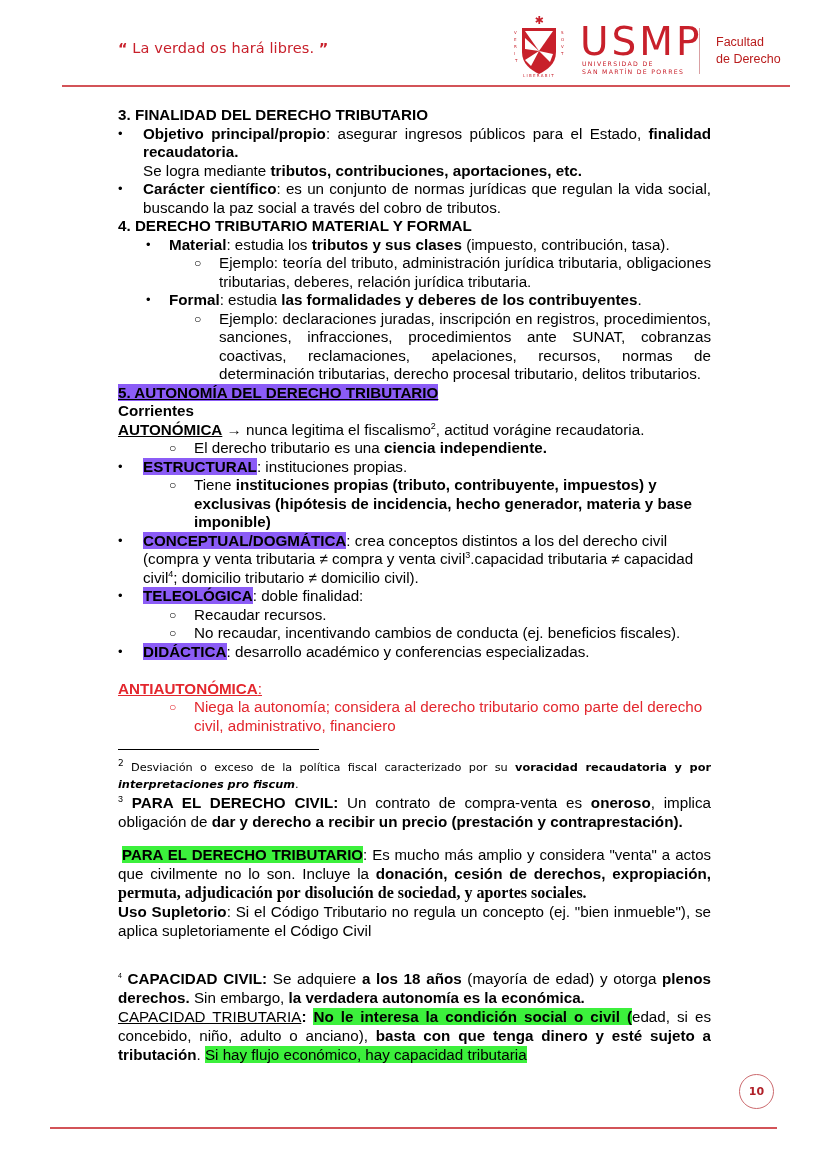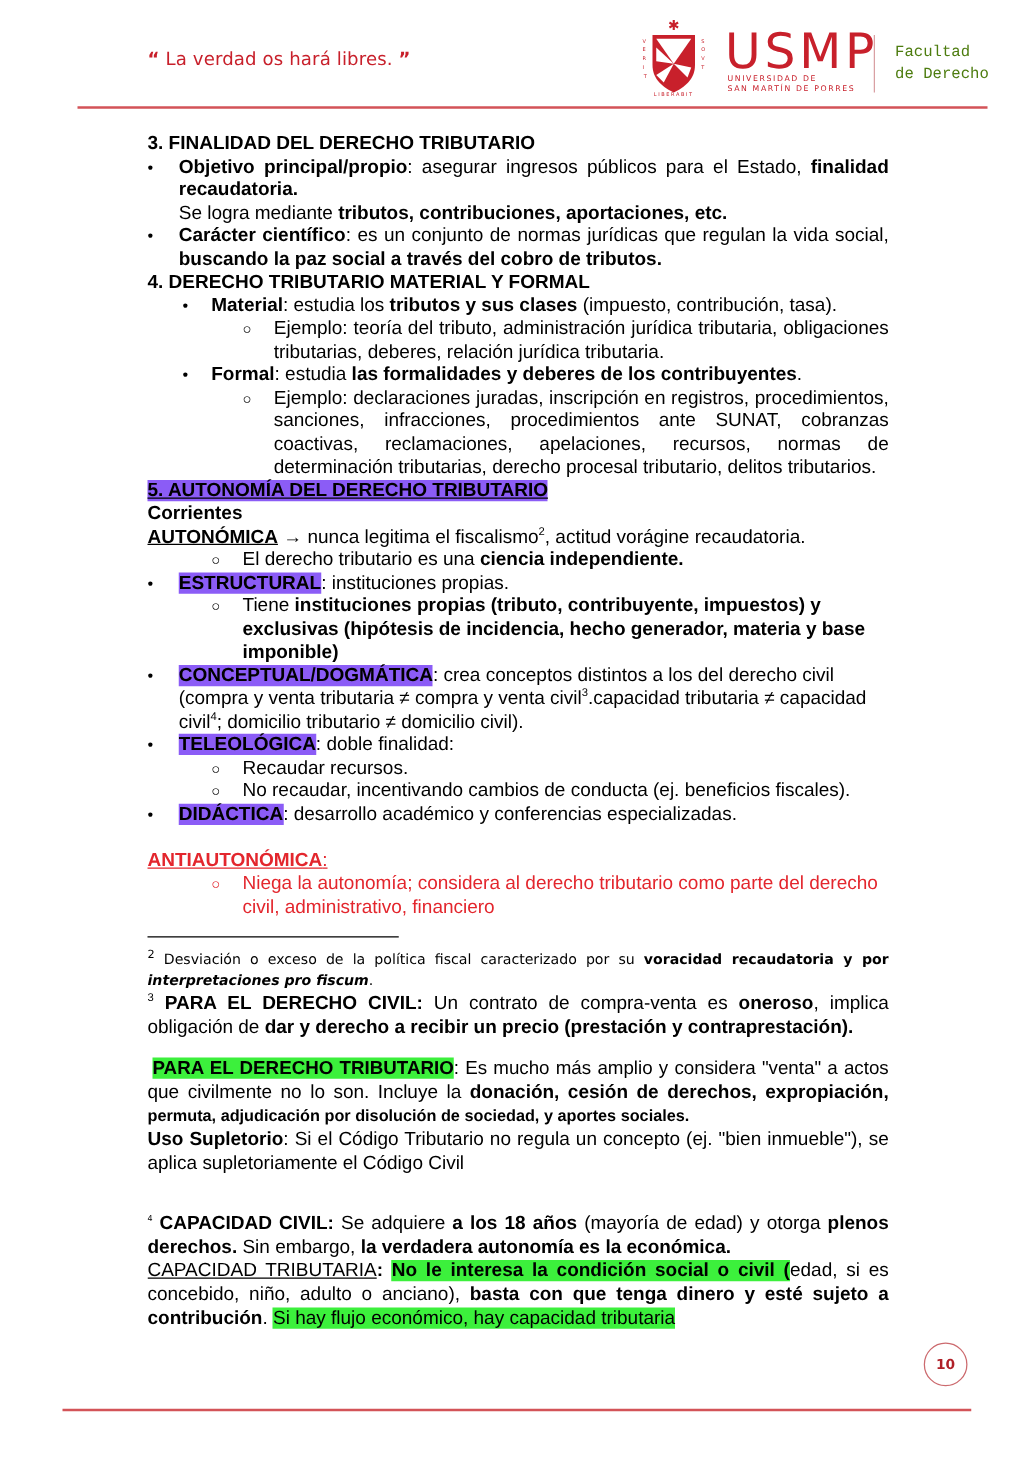--- a/index.html
+++ b/index.html
@@ -6,21 +6,21 @@
   body { width: 828px; height: 1171px; position: relative; overflow: hidden; font-family: "Liberation Sans", sans-serif; color: #000; }
   .abs { position: absolute; }
   .hdr-quote { left: 118px; top: 40px; font-family: "DejaVu Sans", sans-serif; font-size: 14.5px; color: #c8202b; letter-spacing: 0.1px; }
   .hdr-quote .q { font-weight: bold; }
   .hdr-line { left: 62px; top: 85px; width: 728px; height: 2px; background: #d35358; }
   .foot-line { left: 50px; top: 1127px; width: 727px; height: 2px; background: #d35358; }
   .logo-shield { left: 509px; top: 14px; width: 60px; height: 68px; }
   .logo-usmp { left: 580px; top: 22px; font-family: "DejaVu Sans", sans-serif; font-size: 39px; color: #c8202b; letter-spacing: 3px; line-height: 40px; font-weight: normal; }
   .logo-sub { left: 582px; top: 60px; font-family: "DejaVu Sans", sans-serif; font-size: 6.2px; color: #c8202b; letter-spacing: 1.3px; line-height: 8px; }
   .logo-div { left: 699px; top: 28px; width: 1px; height: 46px; background: #d9a0a3; }
-  .logo-fac { left: 716px; top: 34px; font-family: Liberation Mono, monospace; font-size: 12.5px; color: #4d7c0f; line-height: 17px; }
+  .logo-fac { left: 716px; top: 34px; font-family: Liberation Sans, sans-serif; font-size: 12.5px; color: #b91c1c; line-height: 17px; }
   .page-num { left: 739px; top: 1074px; width: 33px; height: 33px; border: 1px solid #cc6a6e; border-radius: 50%; display: flex; align-items: center; justify-content: center; font-family: "DejaVu Sans", sans-serif; font-size: 11px; font-weight: bold; color: #b02028; }
 
   .content { left: 118px; top: 106px; width: 593px; font-size: 15.2px; line-height: 18.5px; }
   .line { white-space: nowrap; height: 18.5px; position: relative; }
   .j { text-align: justify; text-align-last: justify; white-space: normal; }
   b { font-weight: bold; }
   .u { text-decoration: underline; }
   .hl-c { background: #8b5cf6; }
   .hl-g { background: #3cf03c; }
   .bul { position: absolute; font-size: 13px; }
@@ -75,21 +75,21 @@
   <div class="line" style="padding-left:25px;">
     <span class="bul" style="left:0;">•</span>
     <div class="j" style="height:18.5px;overflow:hidden;"><b>Objetivo principal/propio</b><span>: asegurar ingresos públicos para el Estado, </span><b>finalidad</b></div>
   </div>
   <div class="line" style="padding-left:25px;"><b>recaudatoria.</b></div>
   <div class="line" style="padding-left:25px;"><span>Se logra mediante </span><b>tributos, contribuciones, aportaciones, etc.</b></div>
   <div class="line" style="padding-left:25px;">
     <span class="bul" style="left:0;">•</span>
     <div class="j" style="height:18.5px;overflow:hidden;"><b>Carácter científico</b><span>: es un conjunto de normas jurídicas que regulan la vida social,</span></div>
   </div>
-  <div class="line" style="padding-left:25px;font-weight:bold;"><span>buscando la paz social a través del cobro de tributos.</span></div>
+  <div class="line" style="padding-left:25px;"><span>buscando la paz social a través del cobro de tributos.</span></div>
 
   <div class="line"><b>4. DERECHO TRIBUTARIO MATERIAL Y FORMAL</b></div>
   <div class="line" style="padding-left:51px;">
     <span class="bul" style="left:28px;">•</span>
     <b>Material</b><span>: estudia los </span><b>tributos y sus clases</b><span> (impuesto, contribución, tasa).</span>
   </div>
   <div class="line" style="padding-left:101px;">
     <span class="circ" style="left:76px;">○</span>
     <div class="j" style="height:18.5px;overflow:hidden;"><span>Ejemplo: teoría del tributo, administración jurídica tributaria, obligaciones</span></div>
   </div>
@@ -163,26 +163,26 @@
 <div class="abs" style="left:118px;top:759px;width:593px;">
   <div class="fn-small j" style="line-height:17px;height:17px;overflow:hidden;font-family:'DejaVu Sans',sans-serif;font-size:11.3px;"><span class="sup">2</span><span> Desviación o exceso de la política fiscal caracterizado por su </span><b>voracidad recaudatoria y por</b></div>
   <div class="fn-small" style="line-height:17px;font-family:'DejaVu Sans',sans-serif;font-size:11.3px;"><b><i>interpretaciones pro fiscum</i></b><span>.</span></div>
 
   <div class="j" style="font-size:15.2px;line-height:19px;height:19px;overflow:hidden;"><span class="sup">3</span><b> PARA EL DERECHO CIVIL:</b><span> Un contrato de compra-venta es </span><b>oneroso</b><span>, implica</span></div>
   <div style="font-size:15.2px;line-height:19px;"><span>obligación de </span><b>dar y derecho a recibir un precio (prestación y contraprestación).</b></div>
 
   <div style="height:14px;"></div>
   <div class="j" style="font-size:15px;line-height:19px;height:19px;overflow:hidden;padding-left:4px;"><b class="hl-g">PARA EL DERECHO TRIBUTARIO</b><span>: Es mucho más amplio y considera "venta" a actos</span></div>
   <div class="j" style="font-size:15.2px;line-height:19px;height:19px;overflow:hidden;"><span>que civilmente no lo son. Incluye la </span><b>donación, cesión de derechos, expropiación,</b></div>
-  <div style="font-size:13px;line-height:19px;"><b>permuta, adjudicación por disolución de sociedad, y aportes sociales.</b></div>
+  <div style="font-size:16px;line-height:19px;font-family:Liberation Serif, serif;"><b>permuta, adjudicación por disolución de sociedad, y aportes sociales.</b></div>
   <div class="j" style="font-size:15.2px;line-height:19px;height:19px;overflow:hidden;"><b>Uso Supletorio</b><span>: Si el Código Tributario no regula un concepto (ej. "bien inmueble"), se</span></div>
   <div style="font-size:15.2px;line-height:19px;"><span>aplica supletoriamente el Código Civil</span></div>
 
   <div style="height:29px;"></div>
   <div class="j" style="font-size:15.2px;line-height:19px;height:19px;overflow:hidden;"><span class="sup" style="font-size:7px;">4</span><b> CAPACIDAD CIVIL:</b><span> Se adquiere </span><b>a los 18 años</b><span> (mayoría de edad) y otorga </span><b>plenos</b></div>
   <div style="font-size:15.2px;line-height:19px;"><b>derechos.</b><span> Sin embargo, </span><b>la verdadera autonomía es la económica.</b></div>
   <div class="j" style="font-size:15.2px;line-height:19px;height:19px;overflow:hidden;"><span class="u">CAPACIDAD TRIBUTARIA</span><b>: </b><b class="hl-g">No le interesa la condición social o civil (</b><span>edad, si es</span></div>
   <div class="j" style="font-size:15.2px;line-height:19px;height:19px;overflow:hidden;"><span>concebido, niño, adulto o anciano), </span><b>basta con que tenga dinero y esté sujeto a</b></div>
-  <div style="font-size:15.2px;line-height:19px;"><b>contribución</b><span>. </span><span class="hl-g">Si hay flujo económico, hay capacidad tributaria</span></div>
+  <div style="font-size:15.2px;line-height:19px;"><b>tributación</b><span>. </span><span class="hl-g">Si hay flujo económico, hay capacidad tributaria</span></div>
 </div>
 
 <div class="abs page-num">10</div>
 <div class="abs foot-line"></div>
 
 </body></html>

